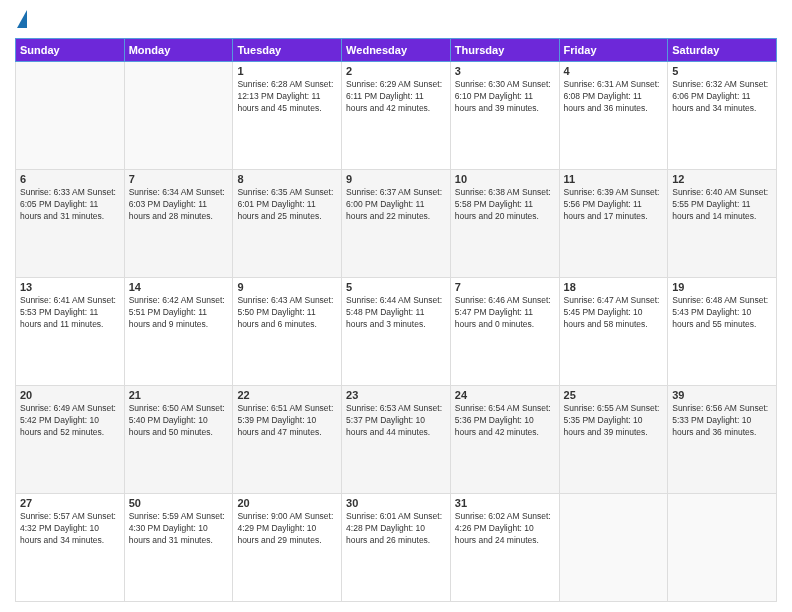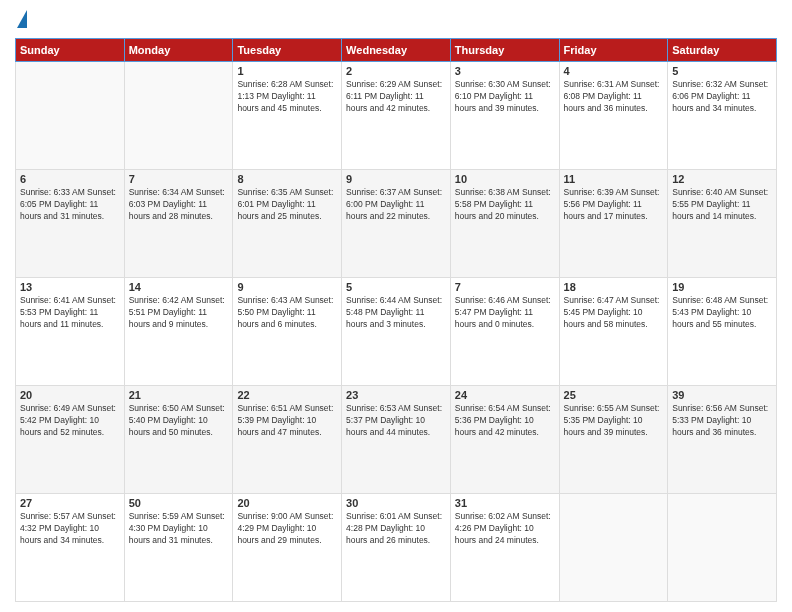--- a/index.html
+++ b/index.html
@@ -65,21 +65,21 @@
       font-weight: normal;
     }
     .calendar {
       flex: 1;
       border: 1px solid #ccc;
       border-collapse: collapse;
       width: 100%;
       table-layout: fixed;
     }
     .calendar th {
-      background-color: #b91c1c;
+      background-color: #6d28d9;
       color: #fff;
       font-size: 11px;
       font-weight: bold;
       padding: 5px 4px;
       text-align: left;
       border: 1px solid #5599dd;
     }
     .calendar td {
       vertical-align: top;
       font-size: 9px;
@@ -139,21 +139,21 @@
           <th>Saturday</th>
         </tr>
     </thead>
     <tbody id="calendar-body">
     <tr>
           <td class="empty-cell"></td>
           <td class="empty-cell"></td>
           <td class="row-white">
             <span class="day-num">1</span>
             <div class="day-info">Sunrise: 6:28 AM
-Sunset: 1:13 PM
+Sunset: 12:13 PM
 Daylight: 11 hours and 45 minutes.</div>
           </td>
           <td class="row-white">
             <span class="day-num">2</span>
             <div class="day-info">Sunrise: 6:29 AM
 Sunset: 6:11 PM
 Daylight: 11 hours and 42 minutes.</div>
           </td>
           <td class="row-white">
             <span class="day-num">3</span>

